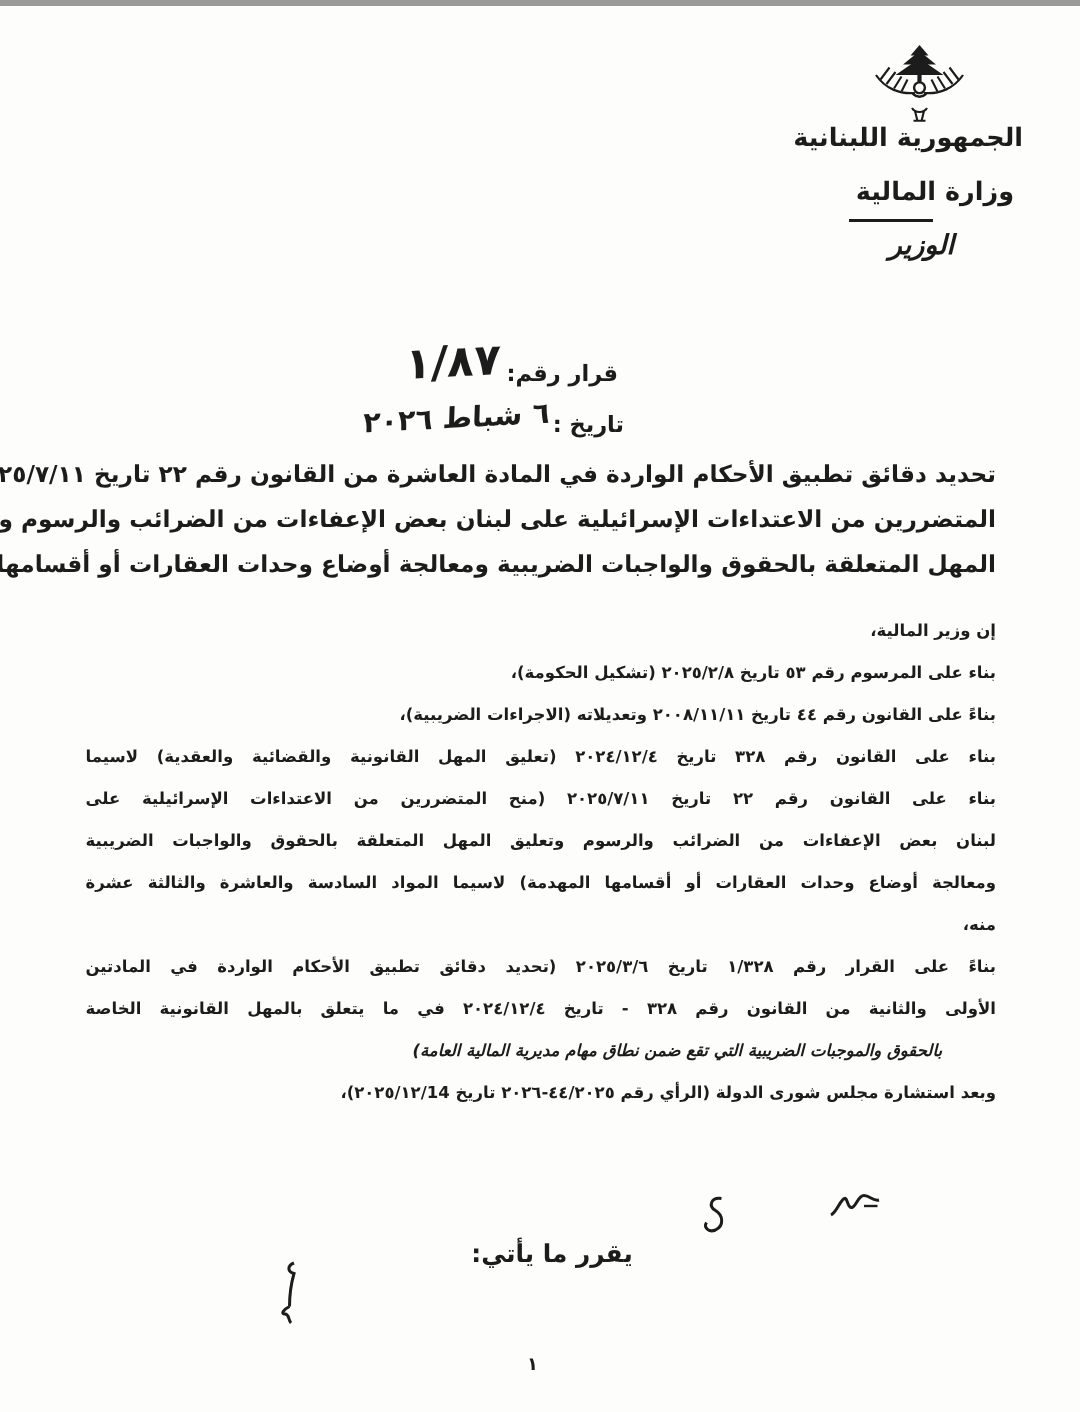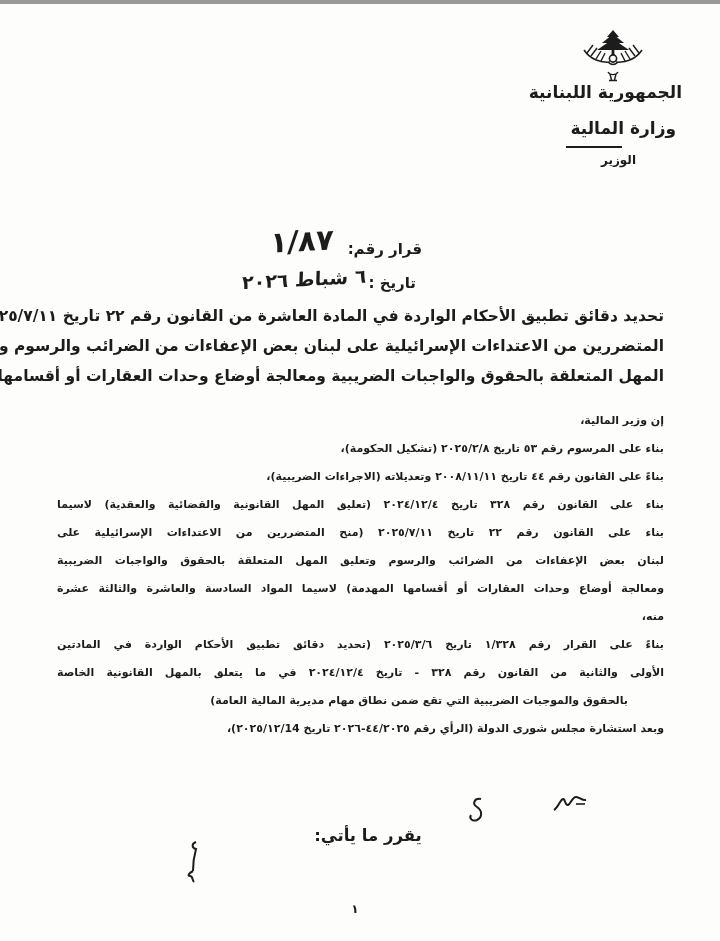--- a/index.html
+++ b/index.html
@@ -9,34 +9,34 @@
     background:#fdfdfb;color:#1c1c1c;overflow:hidden;
     font-family:"DejaVu Sans",sans-serif;
   }
   
   #hdr{position:absolute;top:22px;right:38px;width:152px;height:152px;}
   #emblem{position:absolute;top:2px;left:50px;}
   .cal{position:absolute;font-weight:700;white-space:nowrap;letter-spacing:-0.3px;}
   #republic{top:56px;right:0;font-size:17px;}
   #ministry{top:92px;right:6px;font-size:17px;}
   #min-underline{position:absolute;top:120px;left:36px;width:56px;height:2px;background:#1c1c1c;}
-  #minister{top:127px;right:46px;font-size:12px;}
+  #minister{top:127px;right:46px;font-size:18px;font-style:italic;}
   
   #decree{position:absolute;top:226px;left:240px;width:182px;height:70px;direction:rtl;}
   .dlabel{position:absolute;font-size:15px;font-weight:700;white-space:nowrap;}
-  #num-label{top:10px;right:0;text-align:center;}
+  #num-label{top:10px;right:10px;text-align:center;}
   #date-label{top:44px;right:6px;}
   .hand{font-weight:700;white-space:nowrap;transform:rotate(-3deg) skewX(-5deg);}
   #num-value{position:absolute;top:-6px;left:30px;font-size:29px;letter-spacing:3px;}
   #date-value{position:absolute;top:38px;left:2px;font-size:19px;letter-spacing:1px;}
   
   .rtlblock{direction:rtl;}
   .ln{white-space:nowrap;text-align:right;overflow:visible;}
   .j{text-align-last:justify;}
-  .ind{padding-right:36px;}
+  .ind{padding-right:36px;font-style:italic;}
   #subject{
     position:absolute;top:297px;left:62px;right:56px;
     font-size:15.5px;font-weight:700;line-height:30px;
   }
   #preamble{
     position:absolute;top:403px;left:57px;right:56px;
     font-size:11px;font-weight:700;line-height:28px;
   }
   #resolution{
     position:absolute;top:822px;left:16px;right:0;

